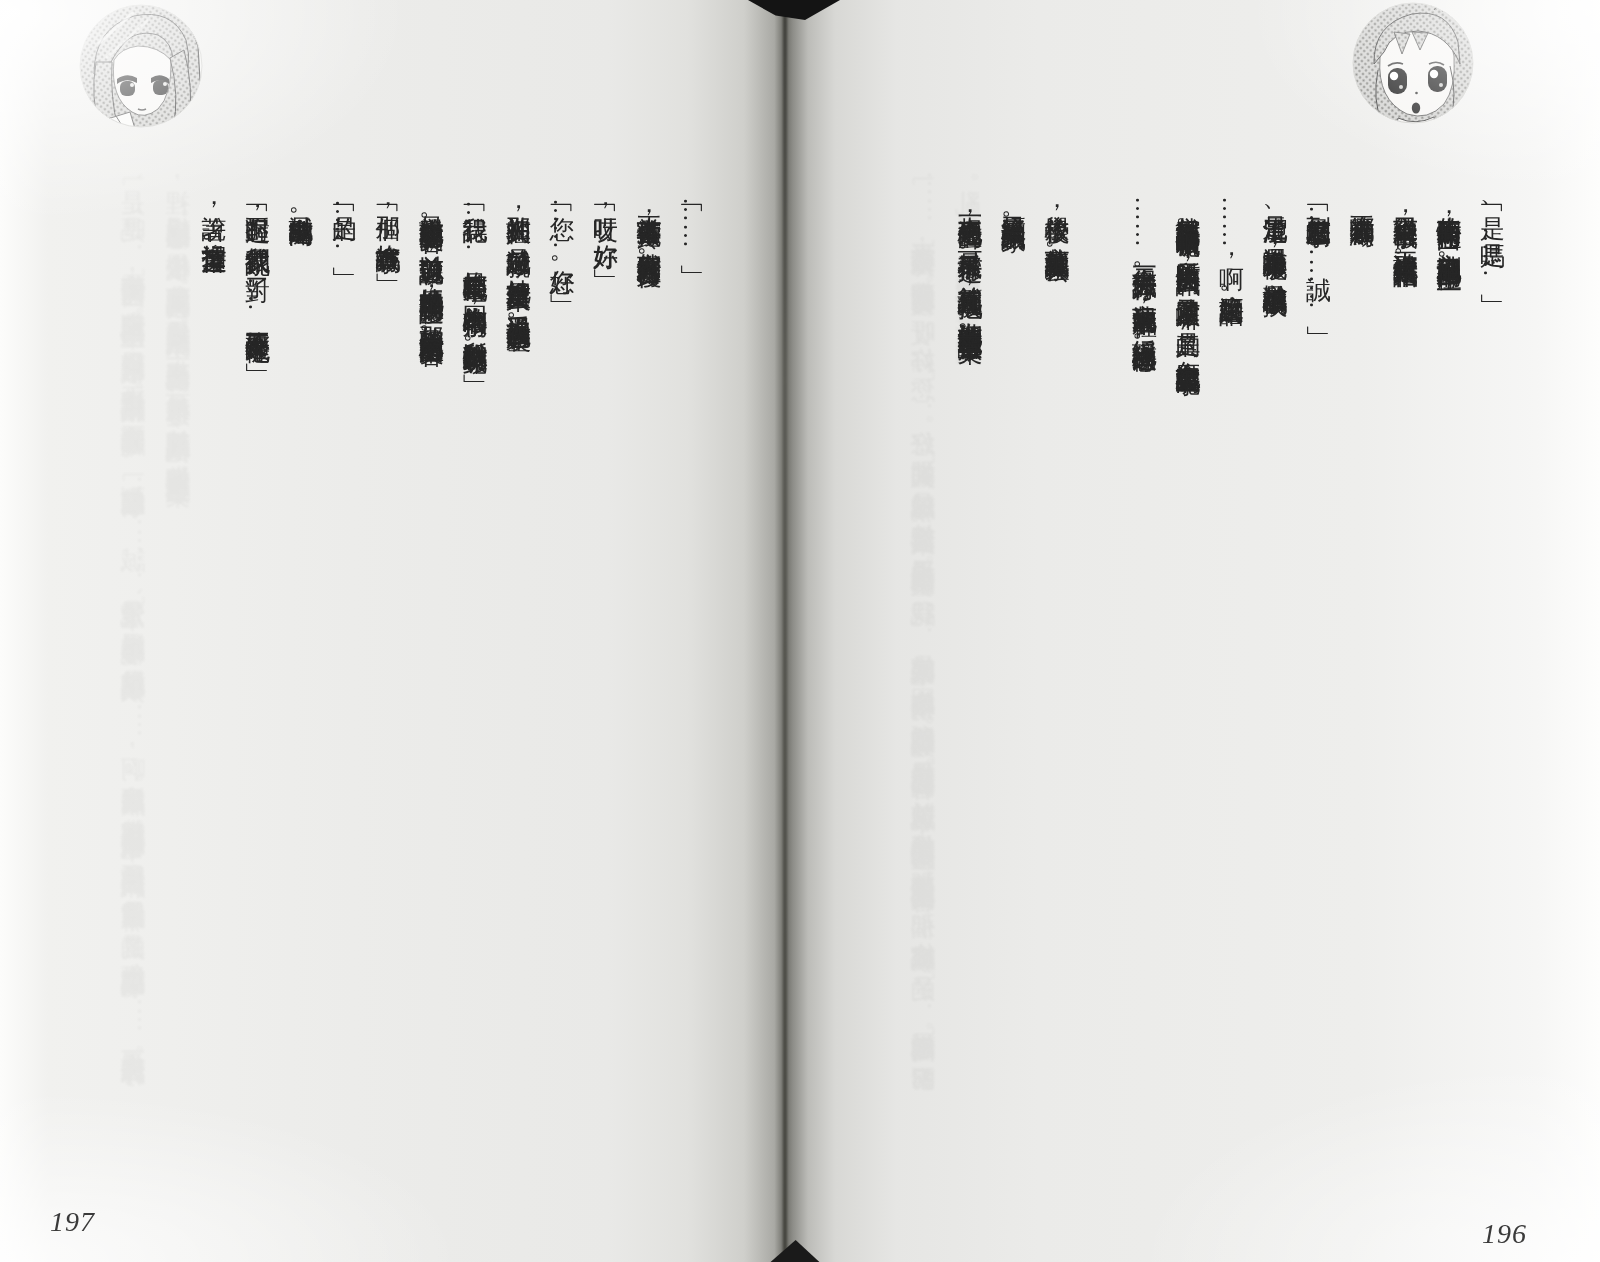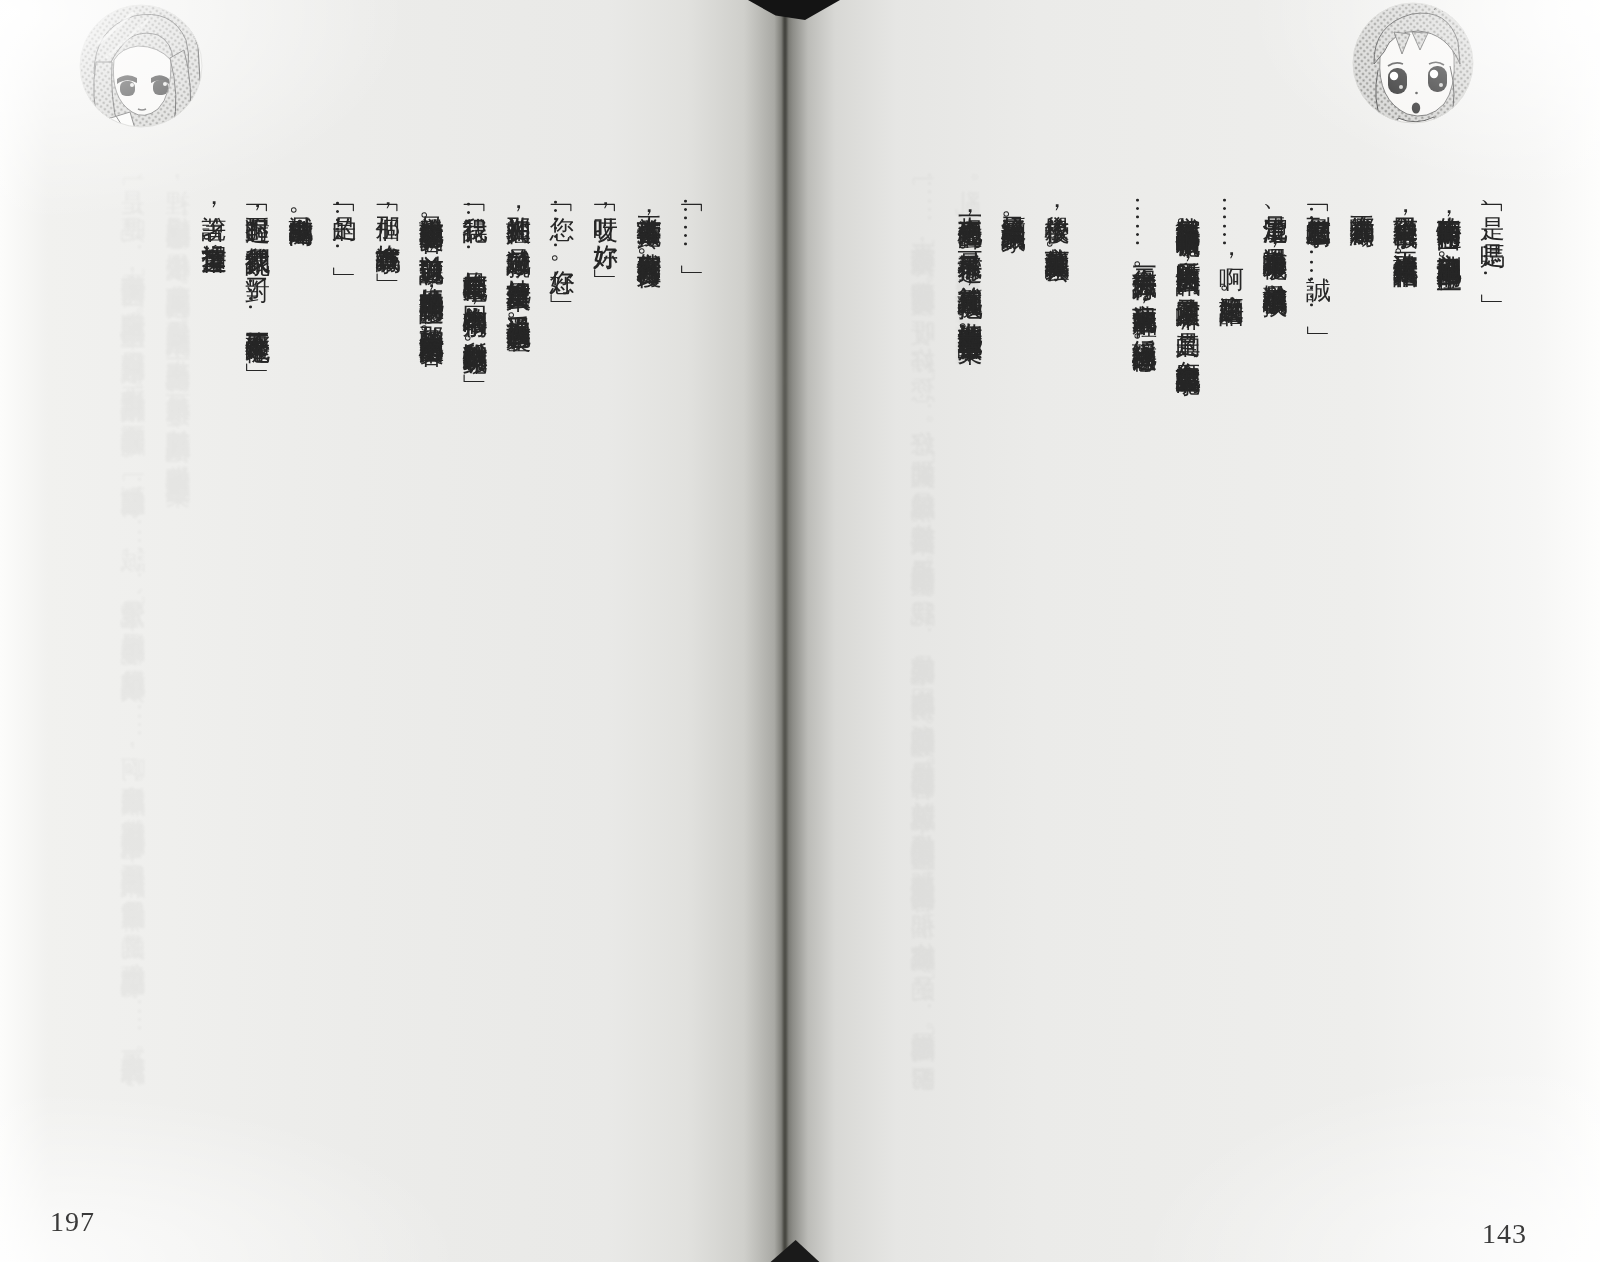--- a/index.html
+++ b/index.html
@@ -38,21 +38,21 @@
   .bleed{
     position:absolute;writing-mode:vertical-rl;text-orientation:mixed;
     font-size:25px;line-height:1.8;letter-spacing:1px;color:#5a5a58;
     opacity:.06;filter:blur(1px);transform:scaleX(-1);
     height:920px;width:560px;top:170px;overflow:hidden;pointer-events:none;
   }
   .left-bleed{left:110px;}
   .right-bleed{left:900px;}
 
   .page-number{
-    position:absolute;font-size:28px;color:#3a3a3a;
+    position:absolute;font-style:italic;font-size:28px;color:#3a3a3a;
     letter-spacing:1px;
   }
   .pn-left{left:50px;top:1206px;}
   .pn-right{left:1482px;top:1218px;}
 
   .portrait{position:absolute;width:130px;height:130px;}
   .portrait-left{left:76px;top:2px;}
   .portrait-right{left:1350px;top:0px;}
 </style>
 </head>
@@ -168,15 +168,15 @@
         <p>說著，邊招待言葉進屋。</p>
       </div>
     </div>
 
   <div class="crease"></div>
   <div class="binding-wedge-top"></div>
   <div class="binding-wedge-bottom"></div>
   <div class="vignette"></div>
 
   <div class="page-number pn-left">197</div>
-  <div class="page-number pn-right">143</div>
+  <div class="page-number pn-right">196</div>
 
 </div>
 
 </body></html>

